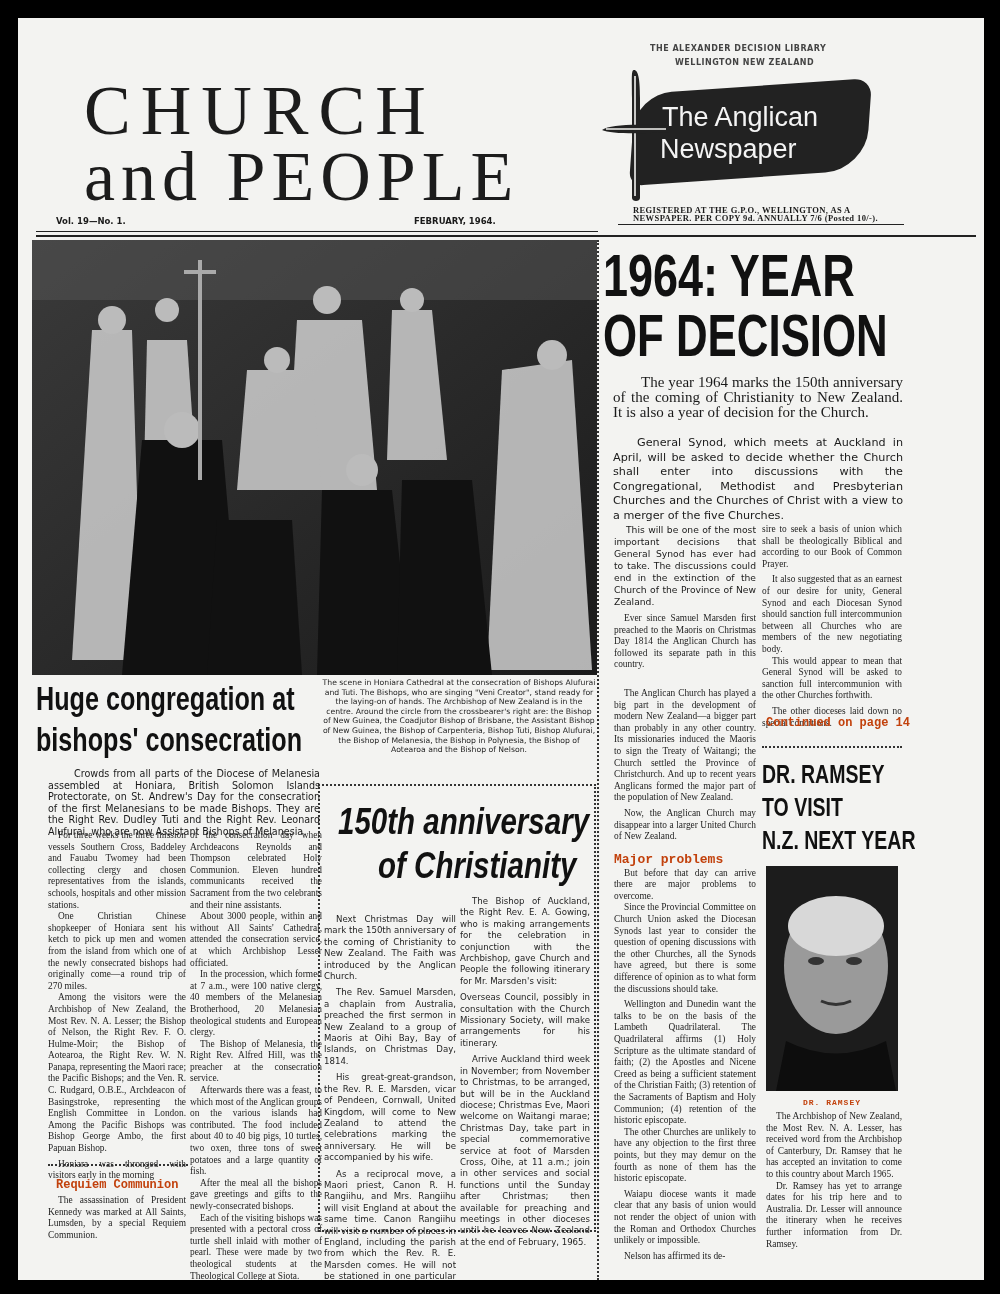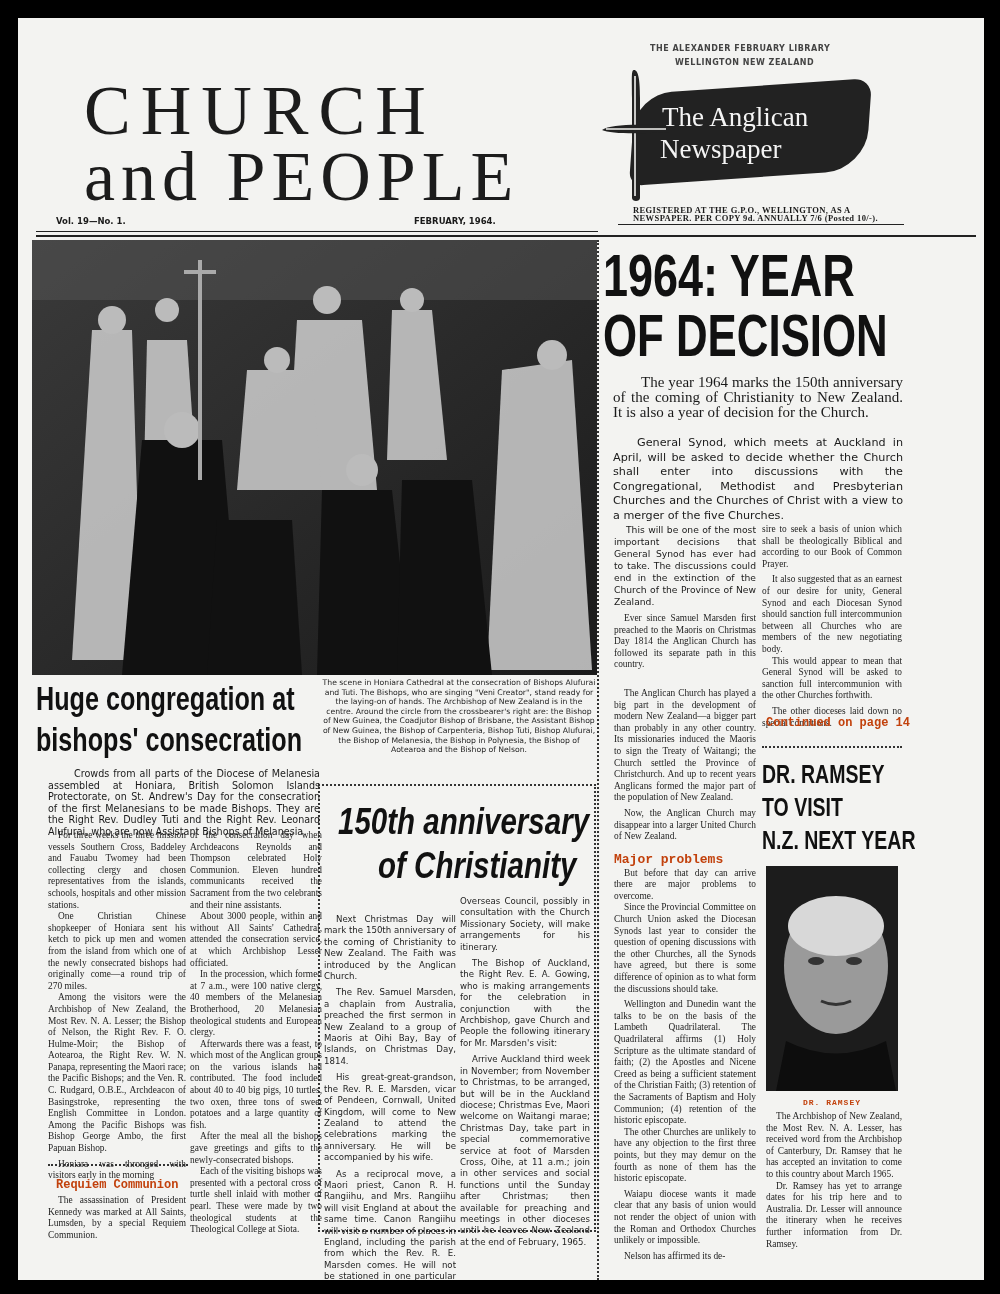--- a/index.html
+++ b/index.html
@@ -18,21 +18,21 @@
   }
   .mast-meta { font-family: "DejaVu Sans", sans-serif; font-size: 8.5px; font-weight: bold; }
   .rule { background: #222; height: 2px; }
 
   .stamp { font-family: "DejaVu Sans", sans-serif; font-size: 8px; font-weight: bold; color: #444; letter-spacing: 0.5px; filter: blur(0.4px); }
   .logo-shape {
     position: absolute; left: 33px; top: 46px; width: 235px; height: 92px;
     background: #222; border-radius: 36px 18px 40px 14px; transform: skewX(-8deg) rotate(-4deg);
   }
   .logo-text {
-    position: absolute; font-family: Liberation Serif, serif; color: #f4f4f4; font-size: 27px; line-height: 30px;
+    position: absolute; font-family: Liberation Sans, sans-serif; color: #f4f4f4; font-size: 27px; line-height: 30px;
   }
   .reg { font-family: "Liberation Serif", serif; font-size: 8.5px; font-weight: bold; line-height: 8.5px; letter-spacing: 0.4px; }
 
   
   .photo { background: #2a2a2a; overflow: hidden; }
   .photo svg { display: block; }
 
   
   .h-big { font-family: "Liberation Sans", "DejaVu Sans", sans-serif; font-weight: bold; color: #111; transform-origin: left top; }
   .body { font-family: "Liberation Serif", "DejaVu Serif", serif; font-size: 9.4px; line-height: 11.6px; text-align: justify; color: #1e1e1e; }
@@ -52,21 +52,21 @@
 <div class="page">
 
   <div class="abs mast-title" style="left:66px; top:60px;">CHURCH</div>
   <div class="abs mast-title" style="left:66px; top:126px; letter-spacing:6px;">and PEOPLE</div>
   <div class="abs mast-meta" style="left:38px; top:198px;">Vol. 19—No. 1.</div>
   <div class="abs mast-meta" style="left:396px; top:198px;">FEBRUARY, 1964.</div>
   <div class="abs rule" style="left:18px; top:213px; width:562px; height:1px;"></div>
   <div class="abs rule" style="left:18px; top:217px; width:940px; height:2px;"></div>
 
   <div class="abs" style="left:582px; top:22px; width:300px; height:190px;">
-    <div class="stamp abs" style="left:50px; top:4px;">THE ALEXANDER FEBRUARY LIBRARY</div>
+    <div class="stamp abs" style="left:50px; top:4px;">THE ALEXANDER DECISION LIBRARY</div>
     <div class="stamp abs" style="left:75px; top:18px;">WELLINGTON NEW ZEALAND</div>
     <div class="logo-shape"></div>
     <svg class="abs" style="left:0; top:28px;" width="80" height="135">
       <path d="M34 2 C38 2 40 10 40 30 L40 130 C40 134 32 134 32 130 L32 30 C32 10 31 2 34 2 Z" fill="#222"></path>
       <path d="M35 8 L35 128" stroke="#f3f3f1" stroke-width="1.6"></path>
       <path d="M2 62 C10 56 40 56 70 58 L70 64 C40 66 10 66 2 62 Z" fill="#222"></path>
       <path d="M6 61 L66 61" stroke="#f3f3f1" stroke-width="1.6"></path>
     </svg>
     <div class="logo-text" style="left:62px; top:62px;">The Anglican</div>
     <div class="logo-text" style="left:60px; top:94px;">Newspaper</div>
@@ -192,34 +192,35 @@
   <div class="abs dotted-rule" style="left:30px; top:1146px; width:140px;"></div>
   <div class="abs subhead" style="left:38px; top:1160px; font-size:12px;">Requiem Communion</div>
   <div class="abs body" style="left:30px; top:1177px; width:138px;">
     <p>The assassination of President Kennedy was marked at All Saints, Lumsden, by a special Requiem Communion.</p>
   </div>
 
   <div class="abs body" style="left:172px; top:812px; width:132px;">
     <p style="text-indent:0;">of the consecration day when Archdeacons Reynolds and Thompson celebrated Holy Communion. Eleven hundred communicants received the Sacrament from the two celebrants and their nine assistants.</p>
     <p>About 3000 people, within and without All Saints' Cathedral, attended the consecration service, at which Archbishop Lesser officiated.</p>
     <p>In the procession, which formed at 7 a.m., were 100 native clergy, 40 members of the Melanesian Brotherhood, 20 Melanesian theological students and European clergy.</p>
+    <p>The Bishop of Melanesia, the Right Rev. Alfred Hill, was the preacher at the consecration service.</p>
     <p>Afterwards there was a feast, to which most of the Anglican groups on the various islands had contributed. The food included about 40 to 40 big pigs, 10 turtles, two oxen, three tons of sweet potatoes and a large quantity of fish.</p>
     <p>After the meal all the bishops gave greetings and gifts to the newly-consecrated bishops.</p>
     <p>Each of the visiting bishops was presented with a pectoral cross of turtle shell inlaid with mother of pearl. These were made by two theological students at the Theological College at Siota.</p>
   </div>
 
   <div class="abs dotted-box" style="left:300px; top:766px; width:278px; height:448px;"></div>
   <div class="abs h-big" style="left:320px; top:782px; font-size:36px; line-height:44px; font-style:italic; transform:scaleX(0.82); white-space:nowrap;">150th anniversary</div>
   <div class="abs h-big" style="left:360px; top:826px; font-size:36px; line-height:44px; font-style:italic; transform:scaleX(0.82); white-space:nowrap;">of Christianity</div>
 
   <div class="abs bodysans" style="left:306px; top:878px; width:132px;margin-top:18px;">
     <p>Next Christmas Day will mark the 150th anniversary of the coming of Christianity to New Zealand. The Faith was introduced by the Anglican Church.</p>
     <p>The Rev. Samuel Marsden, a chaplain from Australia, preached the first sermon in New Zealand to a group of Maoris at Oihi Bay, Bay of Islands, on Christmas Day, 1814.</p>
     <p>His great-great-grandson, the Rev. R. E. Marsden, vicar of Pendeen, Cornwall, United Kingdom, will come to New Zealand to attend the celebrations marking the anniversary. He will be accompanied by his wife.</p>
     <p>As a reciprocal move, a Maori priest, Canon R. H. Rangiihu, and Mrs. Rangiihu will visit England at about the same time. Canon Rangiihu will visit a number of places in England, including the parish from which the Rev. R. E. Marsden comes. He will not be stationed in one particular place, and the</p>
   </div>
   <div class="abs bodysans" style="left:442px; top:878px; width:130px;">
+    <p>The Bishop of Auckland, the Right Rev. E. A. Gowing, who is making arrangements for the celebration in conjunction with the Archbishop, gave Church and People the following itinerary for Mr. Marsden's visit:</p>
     <p style="text-indent:0;">Overseas Council, possibly in consultation with the Church Missionary Society, will make arrangements for his itinerary.</p>
-    <p>The Bishop of Auckland, the Right Rev. E. A. Gowing, who is making arrangements for the celebration in conjunction with the Archbishop, gave Church and People the following itinerary for Mr. Marsden's visit:</p>
     <p>Arrive Auckland third week in November; from November to Christmas, to be arranged, but will be in the Auckland diocese; Christmas Eve, Maori welcome on Waitangi marae; Christmas Day, take part in special commemorative service at foot of Marsden Cross, Oihe, at 11 a.m.; join in other services and social functions until the Sunday after Christmas; then available for preaching and meetings in other dioceses until he leaves New Zealand at the end of February, 1965.</p>
   </div>
 
 </div>
 
 </body></html>

